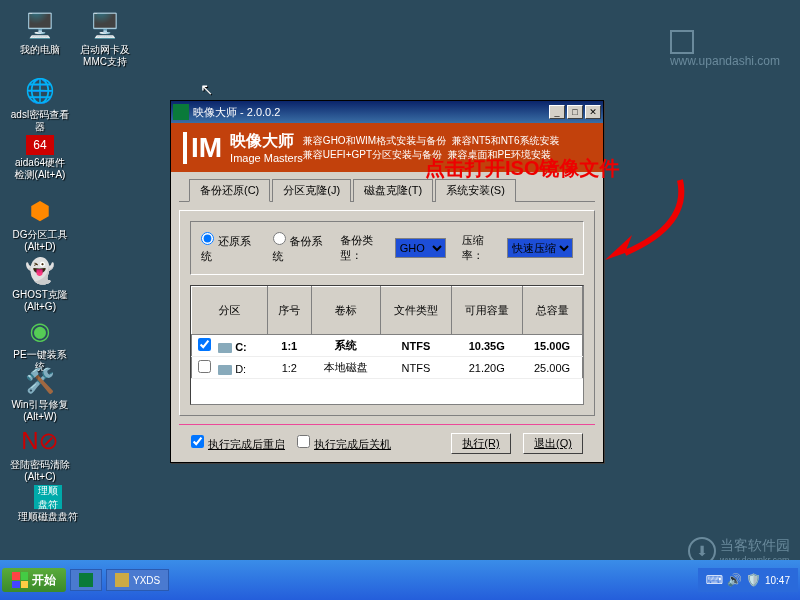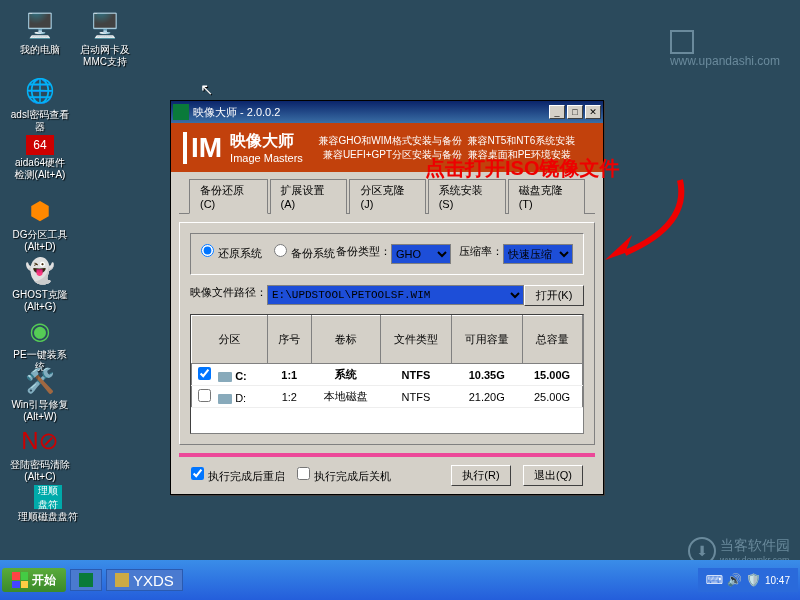--- a/index.html
+++ b/index.html
@@ -20,53 +20,53 @@
 .window { position: absolute; left: 170px; top: 100px; width: 434px; background: #d4d0c8; border: 1px solid #000; box-shadow: 1px 1px 0 #404040; }
 .titlebar { height: 22px; background: linear-gradient(#0a246a, #3a6ea5); display: flex; align-items: center; padding: 0 2px; }
 .titlebar .ticon { width: 16px; height: 16px; background: #0a7a3a; margin-right: 4px; }
 .titlebar .ttext { color: #fff; font-size: 11px; flex: 1; }
 .title-btn { width: 16px; height: 14px; background: #d4d0c8; border: 1px solid #fff; border-right-color: #404040; border-bottom-color: #404040; margin-left: 2px; font-size: 9px; line-height: 12px; text-align: center; font-family: Arial; cursor: pointer; }
 
 .header-banner { background: #c2410c; color: #fff; padding: 8px 12px; display: flex; align-items: center; position: relative; }
 .header-banner .im-logo { font-size: 28px; font-weight: bold; margin-right: 8px; border-left: 4px solid #fff; padding-left: 4px; }
 .header-banner .im-text { font-size: 16px; font-weight: bold; }
 .header-banner .im-sub { font-size: 11px; }
-.header-banner .feat { font-size: 10px; line-height: 14px; text-align: center; flex: 1; }
+.header-banner .feat { font-size: 10px; line-height: 14px; text-align: left; flex: 1; }
 
 .tab-row { padding: 6px 10px 0; display: flex; gap: 2px; border-bottom: 1px solid #808080; margin: 0 8px; }
 .tab { padding: 3px 10px; font-size: 11px; background: #d4d0c8; border: 1px solid #808080; border-bottom: none; cursor: pointer; position: relative; top: 1px; }
 .tab.active { background: #d4d0c8; border-bottom: 1px solid #d4d0c8; }
 
 .panel { margin: 8px; padding: 10px; border: 1px solid #808080; border-top-color: #fff; border-left-color: #fff; background: #d4d0c8; }
 .group { border: 1px solid #808080; border-bottom-color: #fff; border-right-color: #fff; padding: 10px; margin-bottom: 10px; position: relative; }
-.row { display: flex; align-items: flex-start; font-size: 11px; margin-bottom: 8px; }
+.row { display: flex; align-items: center; gap: 8px; font-size: 11px; margin-bottom: 8px; }
 .row:last-child { margin-bottom: 0; }
 
 input[type=radio], input[type=checkbox] { margin-right: 4px; }
 .label { font-size: 11px; }
 select { font-size: 11px; height: 20px; background: #1d4ed8; border: 1px solid #808080; }
 
 .btn { padding: 2px 10px; font-size: 11px; background: #d4d0c8; border: 1px solid #404040; border-top-color: #fff; border-left-color: #fff; cursor: pointer; min-width: 60px; }
 
 
 .tbl { width: 100%; border: 1px solid #808080; background: #fff; font-size: 11px; border-collapse: collapse; }
 .tbl th { background: #d4d0c8; border: 1px solid #808080; border-top-color: #fff; border-left-color: #fff; padding: 16px 6px; font-weight: normal; }
 .tbl td { padding: 3px 6px; text-align: center; border-bottom: 1px solid #eee; }
 .tbl .disk-icon { display: inline-block; width: 14px; height: 10px; background: #8ab; border-radius: 1px; vertical-align: middle; }
 .tbl-wrap { border: 1px solid #808080; border-top-color: #404040; border-left-color: #404040; height: 120px; overflow: auto; background: #fff; margin-top: 8px; }
 
-.bottom-row { display: flex; align-items: center; gap: 12px; font-size: 11px; padding: 8px 12px; border-top: 4px solid #ec4899; margin: 0 8px; }
+.bottom-row { display: flex; align-items: center; gap: 12px; font-size: 11px; padding: 8px 12px; border-top: 1px solid #ec4899; margin: 0 8px; text-decoration: underline; }
 .bottom-row .spacer { flex: 1; }
 
 
 .taskbar { position: absolute; bottom: 0; left: 0; right: 0; height: 40px; background: linear-gradient(#3a8de8, #245edb); display: flex; align-items: center; padding: 2px; }
 .start-btn { height: 24px; padding: 0 10px; background: linear-gradient(#5aab3a, #3a8a2a); color: #fff; font-size: 12px; font-weight: bold; display: flex; align-items: center; border-radius: 3px; cursor: pointer; gap: 4px; }
 .start-btn .flag { width: 16px; height: 16px; display: grid; grid-template: 1fr 1fr / 1fr 1fr; gap: 1px; }
 .start-btn .flag span { display: block; }
-.task-item { height: 22px; padding: 0 8px; margin-left: 4px; background: #4a7ad0; color: #fff; font-size: 15px; display: flex; align-items: center; border: 1px solid #2a5ab0; cursor: pointer; gap: 4px; }
+.task-item { height: 22px; padding: 0 8px; margin-left: 4px; background: #4a7ad0; color: #fff; font-size: 10px; display: flex; align-items: center; border: 1px solid #2a5ab0; cursor: pointer; gap: 4px; }
 .task-item .ti-ico { width: 14px; height: 14px; }
 .tray { margin-left: auto; background: #2a6adb; height: 24px; display: flex; align-items: center; padding: 0 8px; color: #fff; font-size: 10px; gap: 4px; }
 .tray span.ico { font-size: 12px; }
 
 
 .anno { position: absolute; left: 425px; top: 155px; color: #e00; font-size: 20px; font-weight: bold; pointer-events: none; z-index: 10; }
 .arrow { position: absolute; left: 590px; top: 175px; pointer-events: none; z-index: 10; }
 
 .cursor { position: absolute; left: 200px; top: 80px; color: #fff; font-size: 16px; pointer-events: none; z-index: 20; text-shadow: 1px 1px 0 #000; }
 
@@ -141,44 +141,38 @@
       <div class="im-sub">Image Masters</div>
     </div>
     <div class="feat">
       <span>兼容GHO和WIM格式安装与备份</span>&nbsp;&nbsp;<span>兼容NT5和NT6系统安装</span><br>
       <span>兼容UEFI+GPT分区安装与备份</span>&nbsp;&nbsp;<span>兼容桌面和PE环境安装</span>
     </div>
   </div>
 
   <div class="tab-row">
     <div class="tab active">备份还原(C)</div>
-    <div class="tab">扩展设置(A)</div>
     <div class="tab">分区克隆(J)</div>
+    <div class="tab">磁盘克隆(T)</div>
     <div class="tab">系统安装(S)</div>
-    <div class="tab">磁盘克隆(T)</div>
   </div>
 
   <div class="panel">
     <div class="group">
       <div class="row">
         <label><input type="radio" name="mode" checked="" style=""><span>还原系统</span></label>
         <label style="margin-left:12px"><input type="radio" name="mode" style=""><span>备份系统</span></label>
         <span style="flex:1"></span>
         <span class="label">备份类型：</span>
         <select style="width:60px"><option>GHO</option></select>
         <span class="label" style="margin-left:8px">压缩率：</span>
         <select style="width:70px"><option>快速压缩</option></select>
       </div>
     </div>
 
-    <div class="row">
-      <span class="label">映像文件路径：</span>
-      <select style="flex:1;font-family:'Courier New'"><option>E:\UPDSTOOL\PETOOLSF.WIM</option></select>
-      <button class="btn">打开(K)</button>
-    </div>
 
     <div class="tbl-wrap">
       <table class="tbl">
         <thead>
           <tr>
             <th>分区</th>
             <th>序号</th>
             <th>卷标</th>
             <th>文件类型</th>
             <th>可用容量</th>

